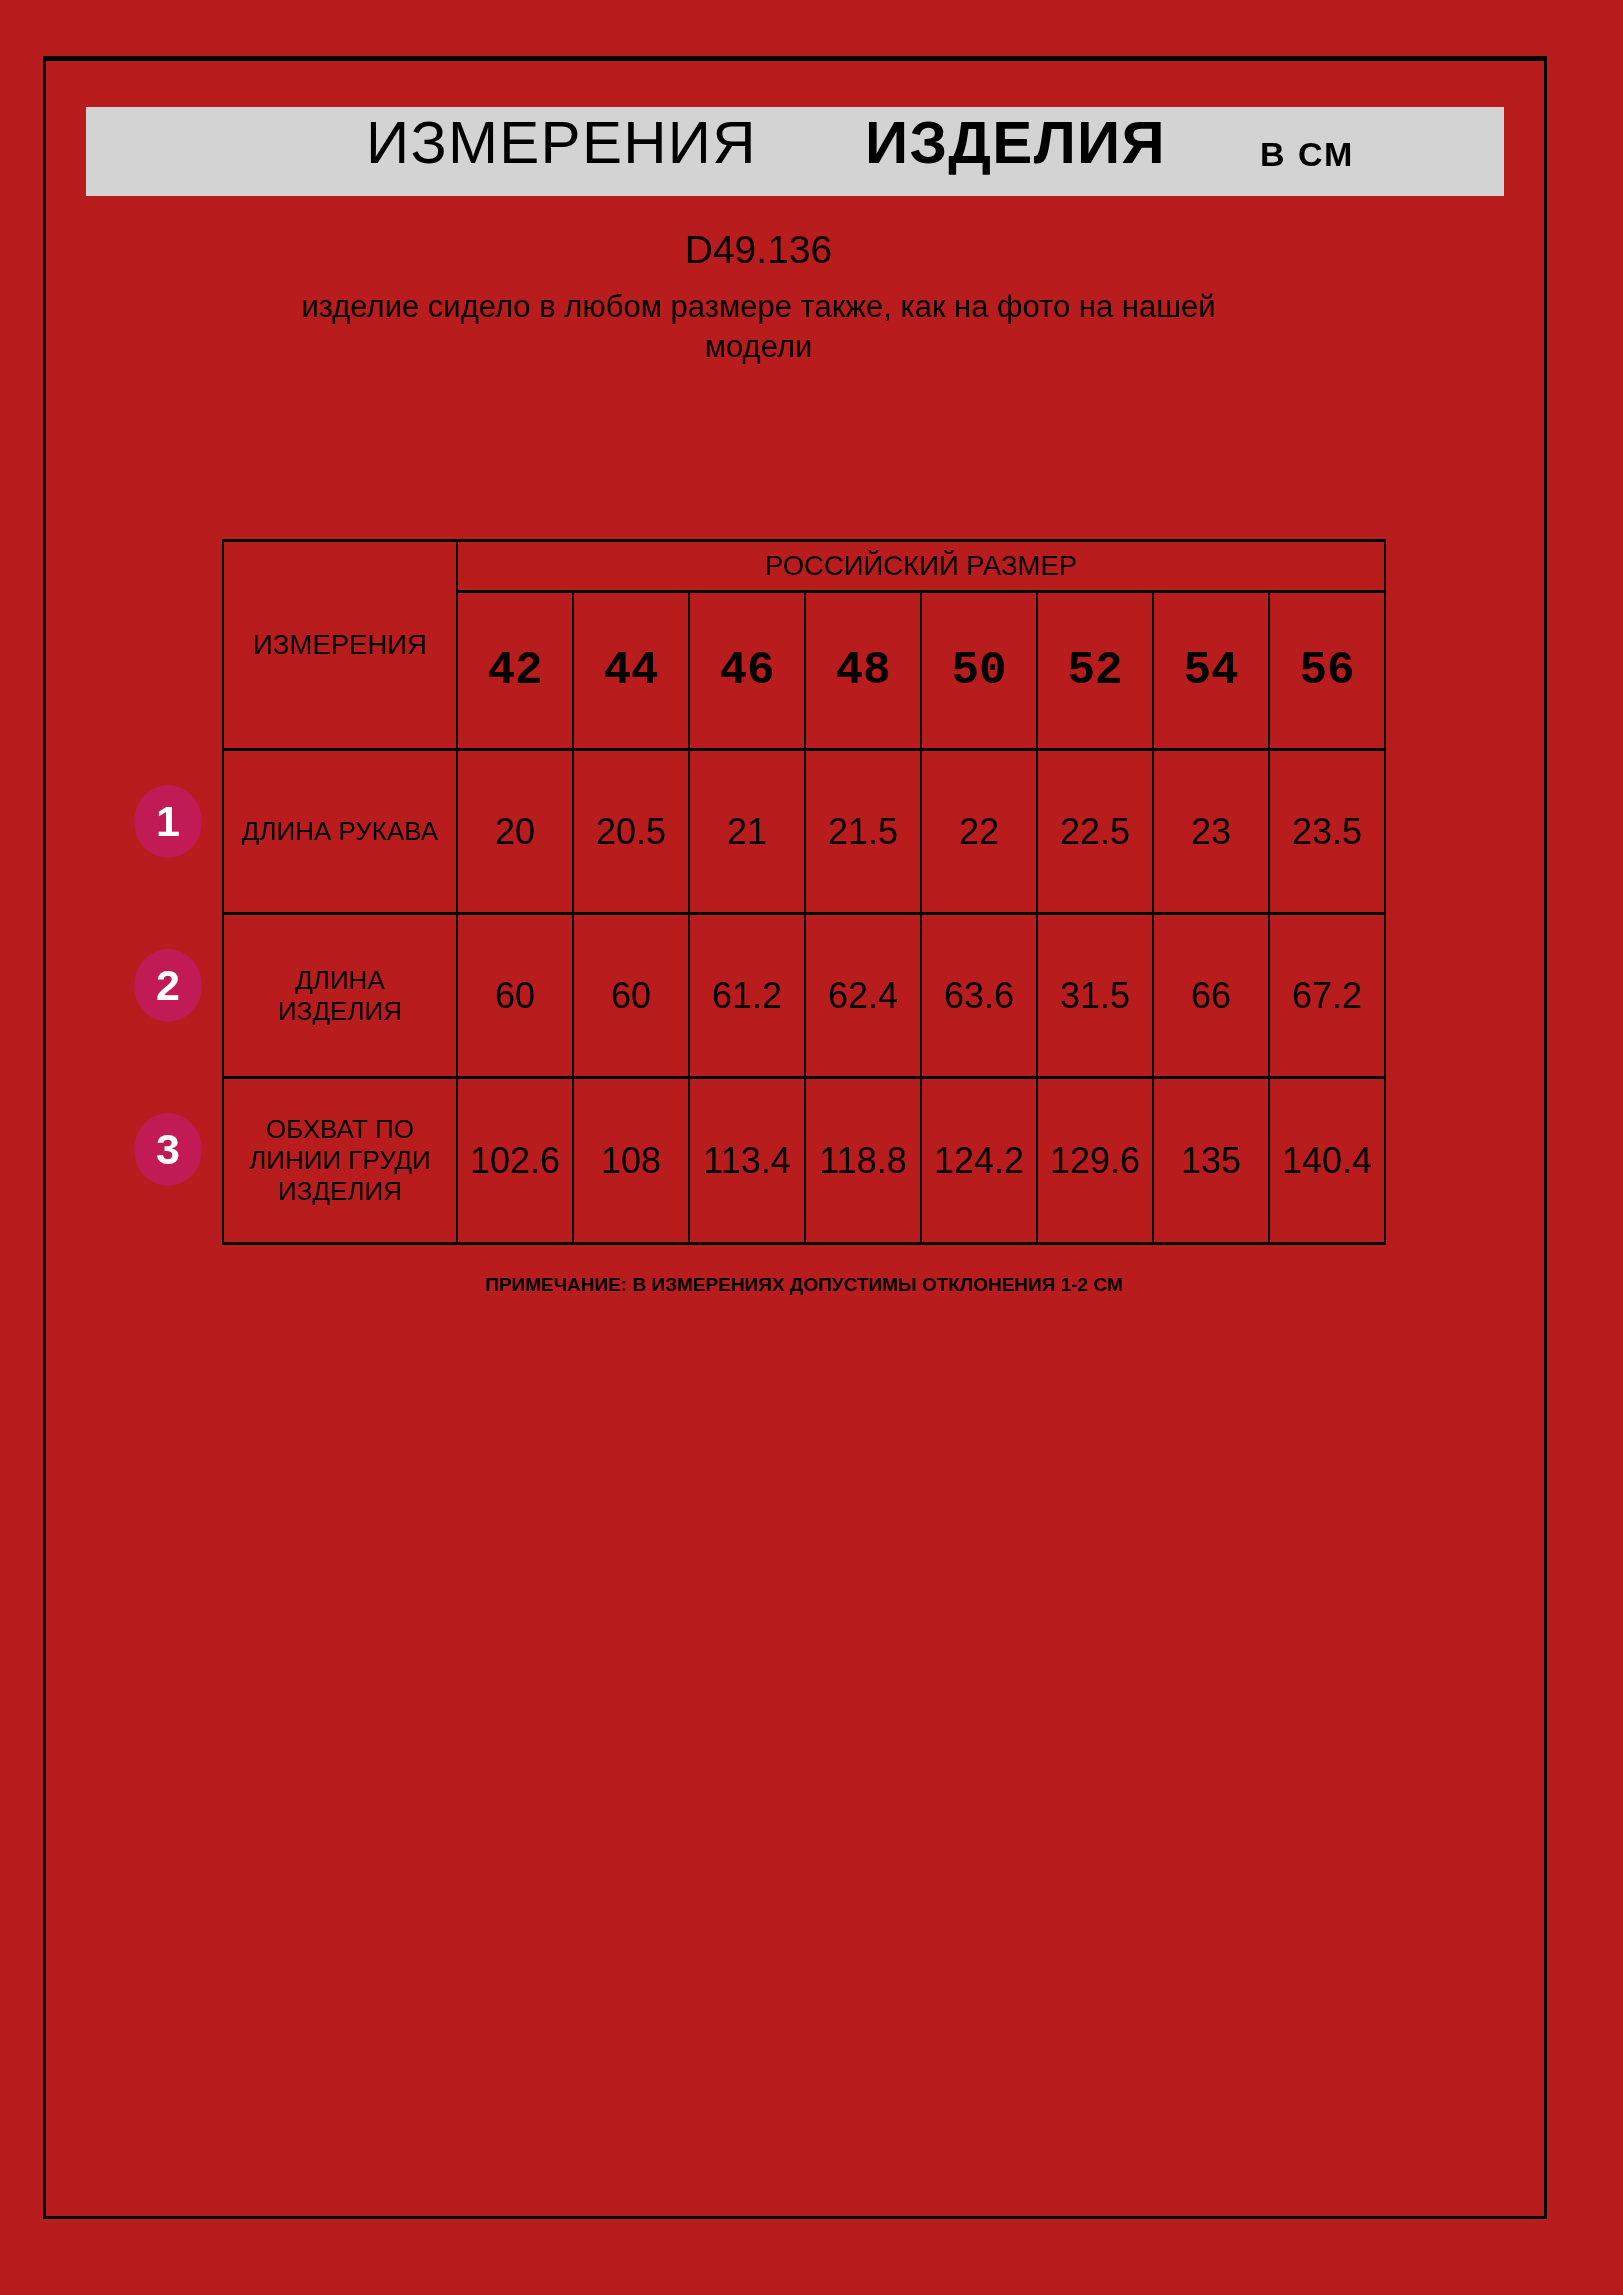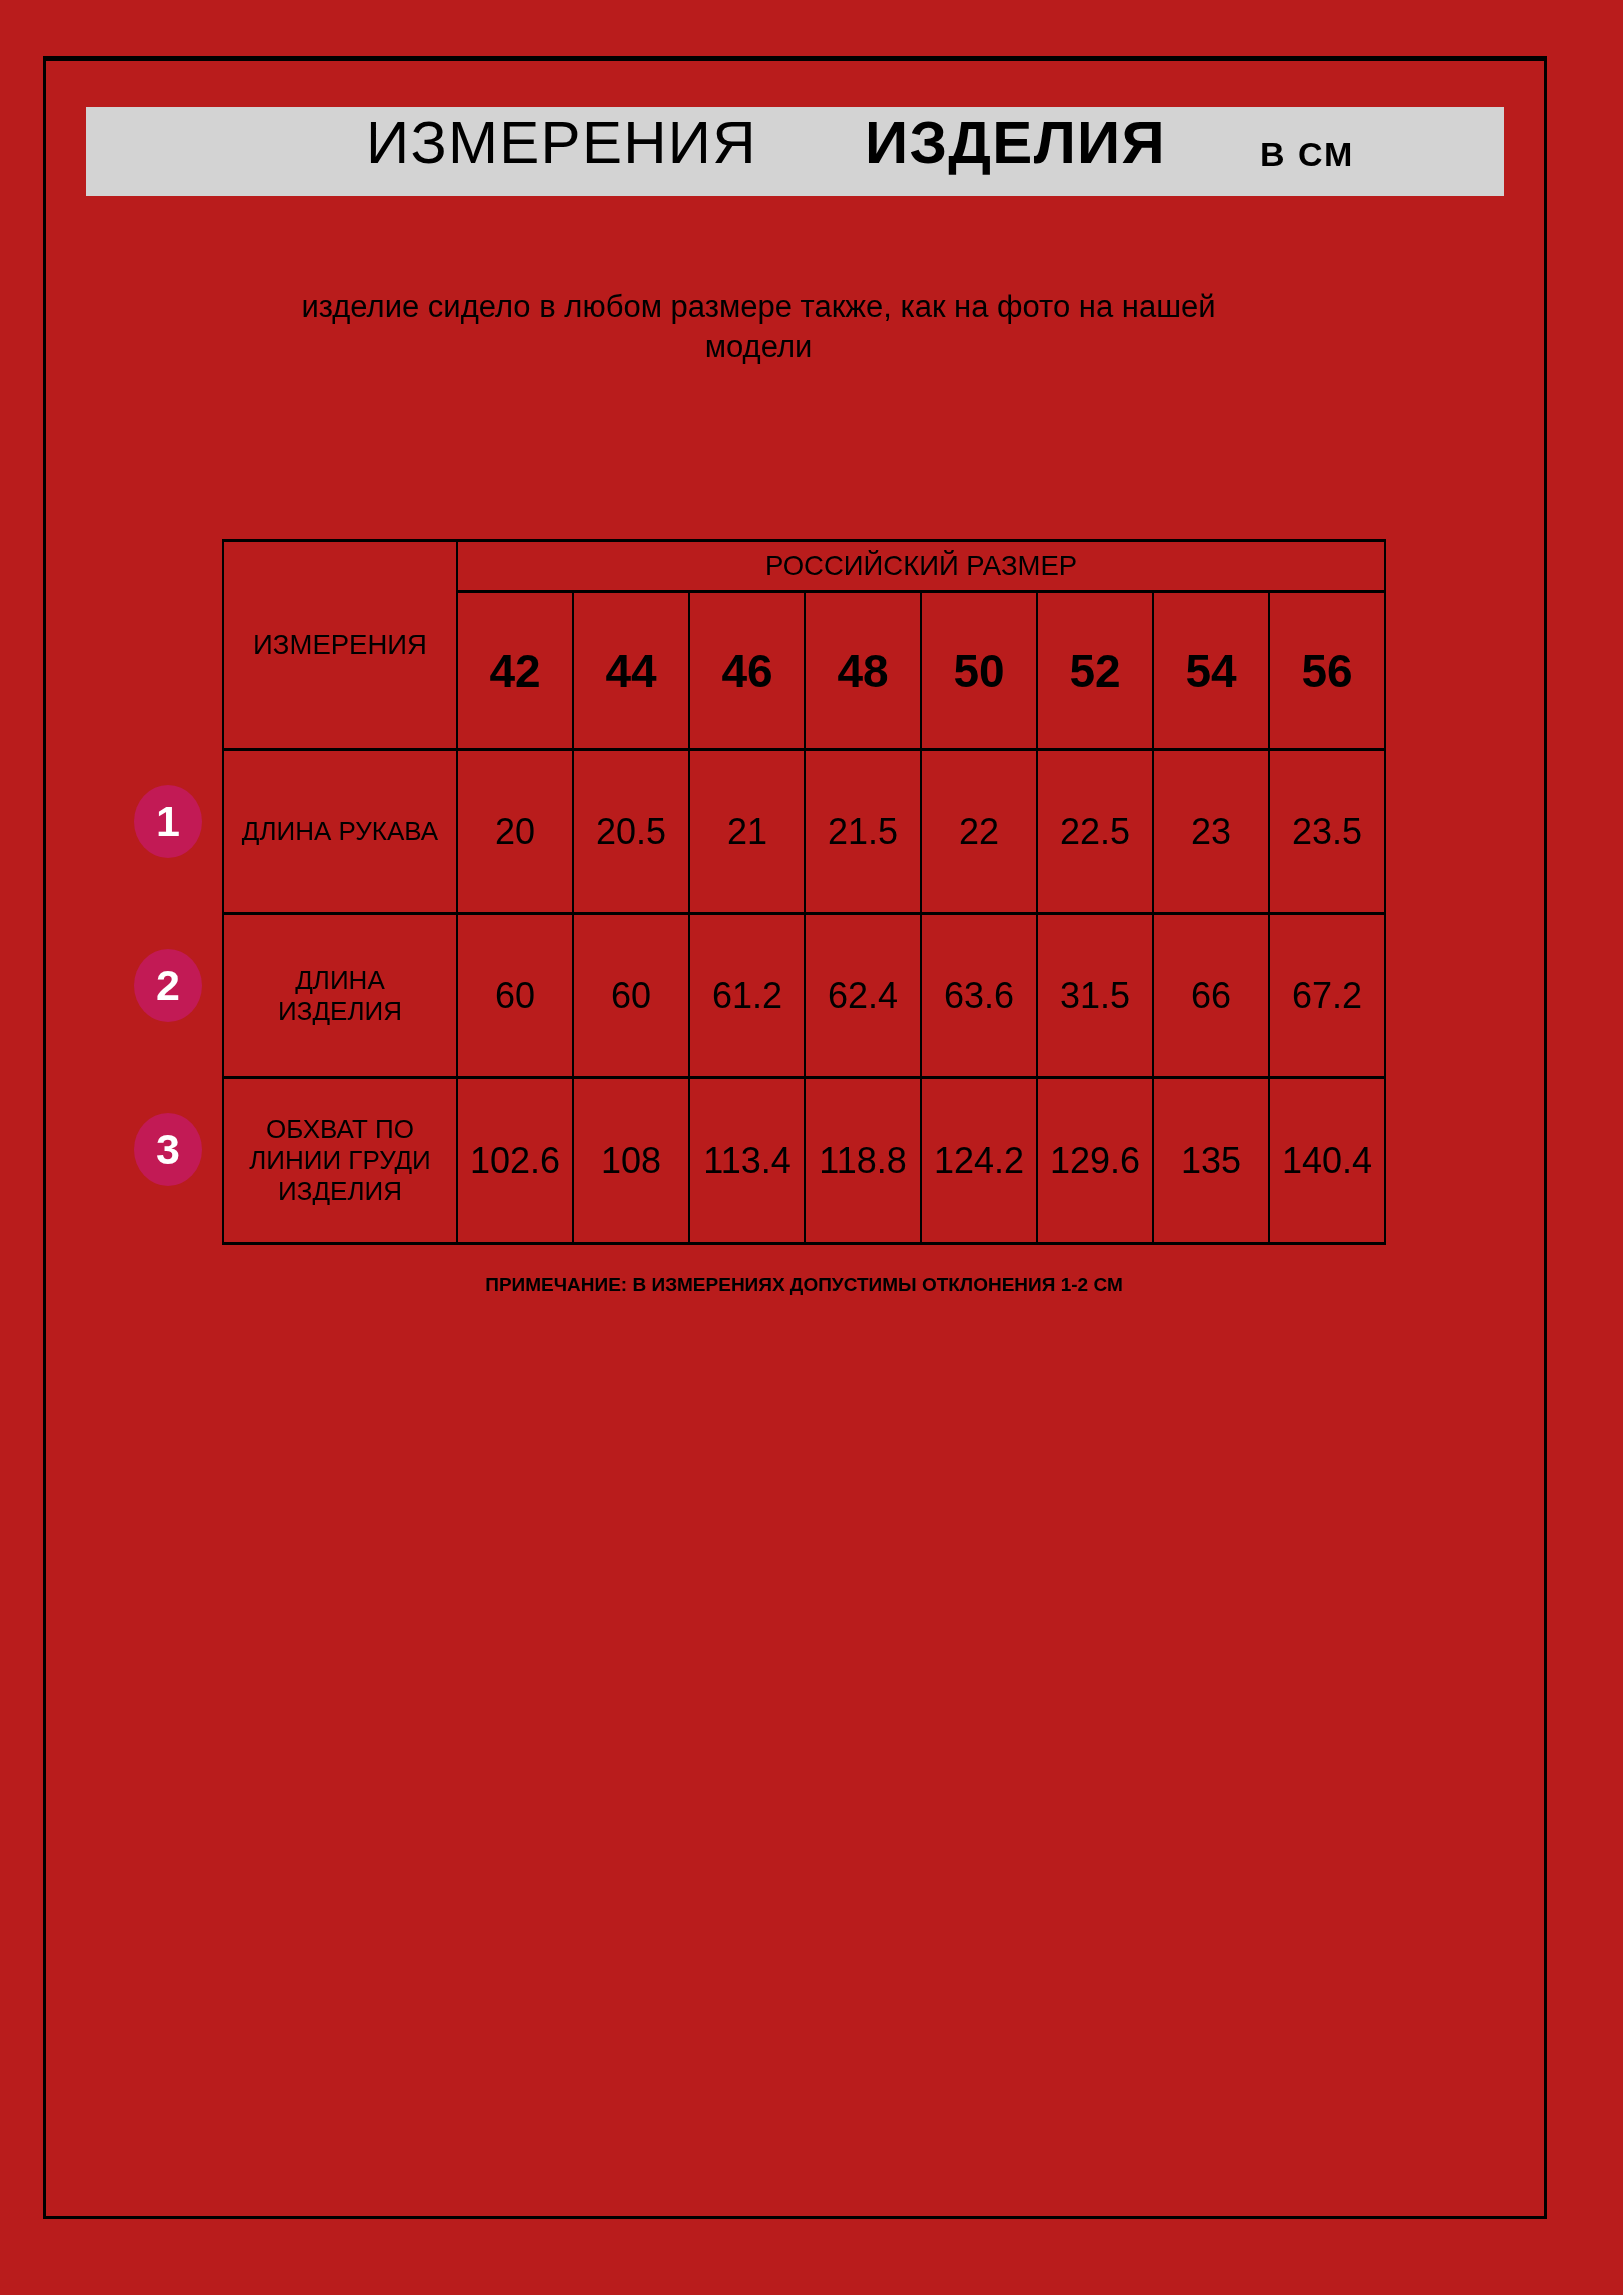--- a/index.html
+++ b/index.html
@@ -58,21 +58,21 @@
     text-align: center;
     vertical-align: middle;
     padding: 8px;
     font-weight: normal;
     box-sizing: border-box;
   }
   .col-measure { width: 234px; }
   .col-size { width: 116px; }
   .cell-group-header { height: 44px; font-size: 27.5px; }
   .cell-measure-header { font-size: 27.5px; }
-  .row-sizes th { height: 158px; font-size: 46px; font-weight: bold; }
+  .row-sizes th { height: 158px; font-size: 46px; font-weight: bold; font-family: Liberation Mono, monospace; }
   .cell-label { font-size: 26px; line-height: 31px; }
   .cell-value { font-size: 36px; }
   .data-row-1 td, .data-row-1 th { height: 164px; }
   .data-row-2 td, .data-row-2 th { height: 164px; }
   .data-row-3 td, .data-row-3 th { height: 166px; }
   .badge {
     position: absolute;
     left: 134px;
     width: 68px; height: 73px;
     border-radius: 50%;
@@ -99,20 +99,21 @@
 
 <div class="page">
 
   <div class="frame"></div>
 
   <div class="band"></div>
   <span class="title-word title-w1">ИЗМЕРЕНИЯ</span>
   <span class="title-word title-w2">ИЗДЕЛИЯ</span>
   <span class="title-word title-unit">В СМ</span>
 
+  <div class="code">D49.136</div>
 
   <div class="desc">
     <div>изделие сидело в любом размере также, как на фото на нашей</div>
     <div>модели</div>
   </div>
 
   <table class="size-table">
     <colgroup>
       <col class="col-measure">
       <col class="col-size">

